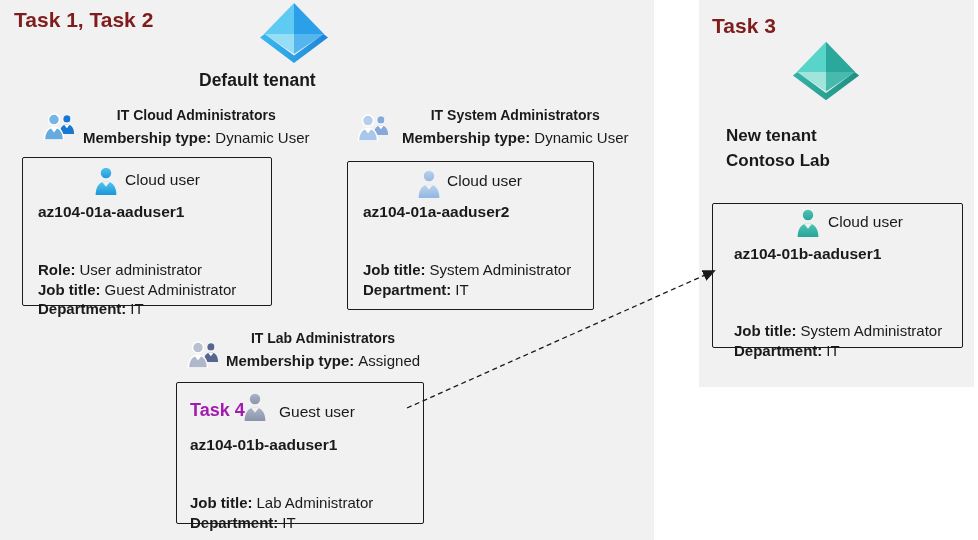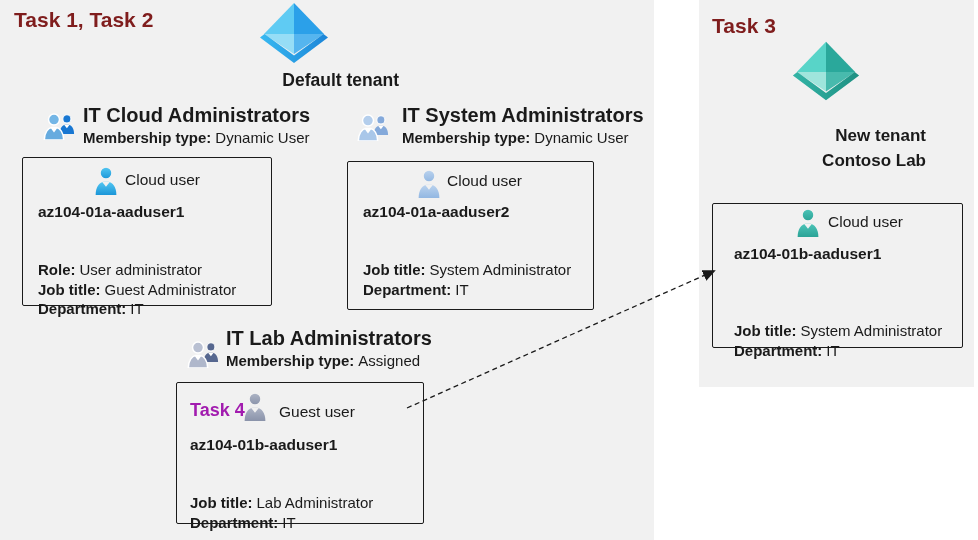--- a/index.html
+++ b/index.html
@@ -2,22 +2,22 @@
 <html><head>
 <meta charset="utf-8">
 <style>
   html,body{margin:0;padding:0;background:#ffffff;}
   .canvas{position:relative;width:978px;height:540px;background:#ffffff;overflow:hidden;
           font-family:"Liberation Sans", sans-serif;color:#1a1a1a;}
   .abs{position:absolute;}
   .bg-main{position:absolute;left:0;top:0;width:654px;height:540px;background:#f1f1f1;}
   .bg-panel{position:absolute;left:699px;top:0;width:275px;height:387px;background:#f1f1f1;}
   .task-label{position:absolute;font-size:21px;font-weight:bold;color:#7f1d1d;white-space:nowrap;}
-  .tenant-name{position:absolute;font-size:17.5px;font-weight:bold;text-align:right;white-space:nowrap;}
-  .group-title{font-size:20px;font-weight:bold;white-space:nowrap;line-height:18px;}
+  .tenant-name{position:absolute;font-size:17.5px;font-weight:bold;text-align:left;white-space:nowrap;}
+  .group-title{font-size:14px;font-weight:bold;white-space:nowrap;line-height:18px;text-align:center;}
   .group-sub{font-size:15px;white-space:nowrap;margin-top:5px;line-height:18px;}
   .group-sub b, .attr b{margin-right:4px;}
   .ubox{position:absolute;border:1.4px solid #1b1b1b;border-radius:2px;background:transparent;}
   .utype{position:absolute;font-size:15.5px;white-space:nowrap;}
   .uname{position:absolute;font-size:15.5px;font-weight:bold;white-space:nowrap;}
   .attrs{position:absolute;margin-top:20px;}
   .attr{font-size:15px;line-height:19.5px;white-space:nowrap;}
   .tasktag{position:absolute;font-size:18px;font-weight:bold;color:#a21caf;white-space:nowrap;}
   svg{display:block;}
 </style>

